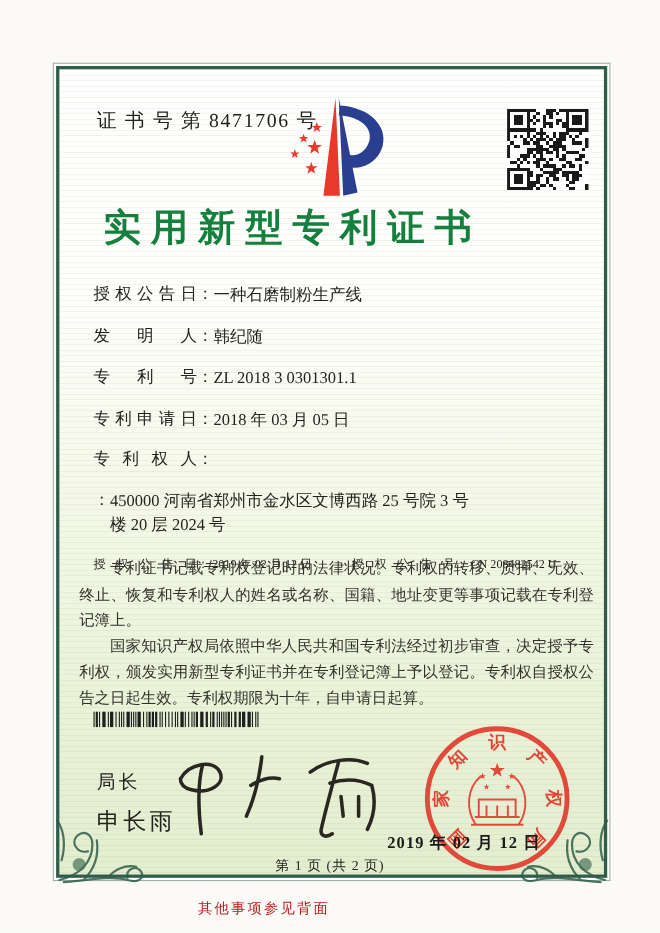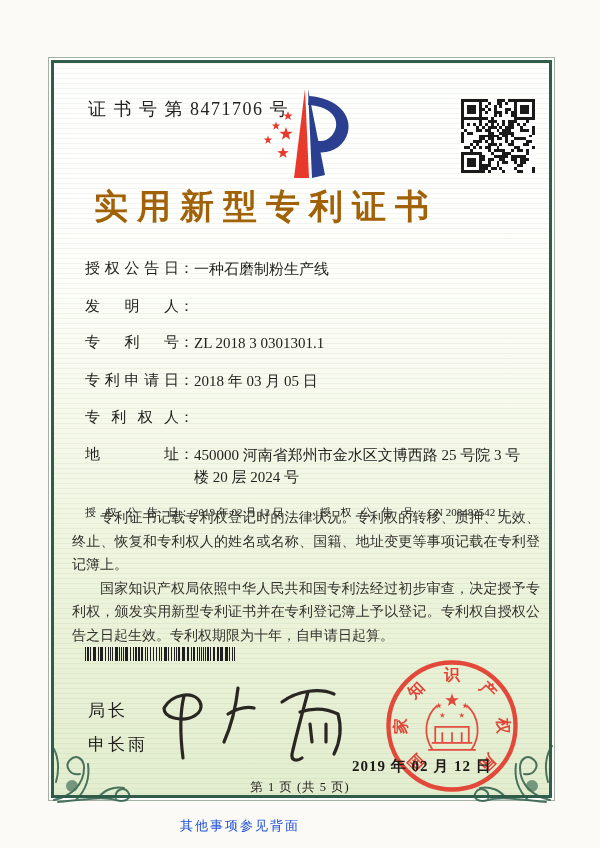--- a/index.html
+++ b/index.html
@@ -20,44 +20,44 @@
     background:
       repeating-linear-gradient(180deg, rgba(125,165,105,0.10) 0px, rgba(125,165,105,0.10) 1px, transparent 1px, transparent 5px),
       linear-gradient(180deg,#ffffff 0%, #fefefb 28%, #f5f8e9 52%, #eaf2d8 78%, #e3edcf 100%);
   }
   .abs { position:absolute; }
   .cert-no { left:88px; top:97px; font-size:18px; letter-spacing:1.5px; }
   .logo { left:252px; top:86px; width:106px; height:97px; }
   .qr { left:461px; top:99px; width:74px; height:74px; }
   .title {
     left:0; top:184px; width:496px; text-align:center;
-    font-size:34px; font-weight:bold; letter-spacing:9px; color:#a16207;padding-left:36px;
+    font-size:34px; font-weight:bold; letter-spacing:9px; color:#15803d;padding-left:36px;
   }
   .fields { left:85px; top:258px; width:440px; font-size:15px; }
   .f-row { display:flex; margin-bottom:15.5px; line-height:21px; }
   .f-row.tall { margin-bottom:14px; }
   .f-label {
     display:inline-block; width:94px; text-align:justify; text-align-last:justify;
     flex:0 0 94px; white-space:nowrap;
   }
   .f-colon { flex:0 0 14px; }
   .f-value { flex:1 1 auto; max-width:330px; line-height:22px; }
   .grant-row { display:flex; font-size:11px; line-height:21px; margin-top:5px; }
   .grant-pair2 { margin-left:36px; display:flex; }
   .paras { left:72px; top:506px; width:468px; font-size:14px; line-height:23.5px; text-align:justify; color:#33312d; }
   .paras p { text-indent:2em; }
   .barcode { left:85px; top:647px; width:156px; height:14px; display:flex; align-items:stretch; }
   .barcode span { display:block; height:100%; }
   .bureau-title { left:88px; top:699px; font-size:17px; letter-spacing:3px; font-weight:500; }
-  .bureau-name  { left:88px; top:733px; font-size:17px; letter-spacing:3px; font-weight:500; }
+  .bureau-name  { left:88px; top:733px; font-size:21px; letter-spacing:3px; font-weight:500; }
   .signature { left:150px; top:662px; width:205px; height:108px; }
   .seal { left:377px; top:651px; width:150px; height:150px; }
   .seal-date { left:352px; top:757px; font-size:15px; font-weight:bold; letter-spacing:1px; color:#1c1b19; }
   .page-no { left:0; top:779px; width:600px; text-align:center; font-size:12.5px; letter-spacing:1px; }
-  .footer-note { left:0; top:817px; width:480px; text-align:center; font-size:13px; letter-spacing:2px; color:#1d4ed8; }
+  .footer-note { left:0; top:817px; width:480px; text-align:center; font-size:13px; letter-spacing:2px; color:#b91c1c; }
   .flourish { width:92px; height:92px; }
   .flourish.bl { left:50px; top:712px; }
   .flourish.br { left:462px; top:712px; transform:scaleX(-1); }
 </style>
 </head>
 <body>
 
 <div class="frame-outer">
   <div class="frame-inner"></div>
 </div>
@@ -320,41 +320,41 @@
 
     <div class="f-row">
       <span class="f-label">授权公告日</span>
       <span class="f-colon">：</span>
       <span class="f-value">一种石磨制粉生产线</span>
     </div>
 
     <div class="f-row">
       <span class="f-label">发明人</span>
       <span class="f-colon">：</span>
+      <span class="f-value">韩纪随</span>
     </div>
 
     <div class="f-row">
       <span class="f-label">专利号</span>
       <span class="f-colon">：</span>
       <span class="f-value">ZL 2018 3 0301301.1</span>
     </div>
 
     <div class="f-row">
       <span class="f-label">专利申请日</span>
       <span class="f-colon">：</span>
       <span class="f-value">2018 年 03 月 05 日</span>
     </div>
 
     <div class="f-row">
       <span class="f-label">专利权人</span>
       <span class="f-colon">：</span>
     </div>
 
     <div class="f-row tall">
-      <span class="f-label">地址</span>
       <span class="f-colon">：</span>
       <span class="f-value">450000 河南省郑州市金水区文博西路 25 号院 3 号楼 20 层 2024 号</span>
     </div>
   <div class="grant-row">
     <span class="f-label">授权公告日</span>
       <span class="f-colon">：</span>
       <span>2019 年 02 月 12 日</span>
     <span class="grant-pair2">
       <span class="f-label">授权公告号</span>
         <span class="f-colon">：</span>
@@ -468,14 +468,14 @@
       <g transform="rotate(90 85 85)">
         <text x="85" y="33" text-anchor="middle">权</text>
       </g>
       <g transform="rotate(135 85 85)">
         <text x="85" y="33" text-anchor="middle">局</text>
       </g>
     </g>
 </svg>
 <div class="abs seal-date">2019 年 02 月 12 日</div>
 
-<div class="abs page-no">第 1 页 (共 5 页)</div>
+<div class="abs page-no">第 1 页 (共 2 页)</div>
 <div class="abs footer-note">其他事项参见背面</div>
 
 </body></html>

